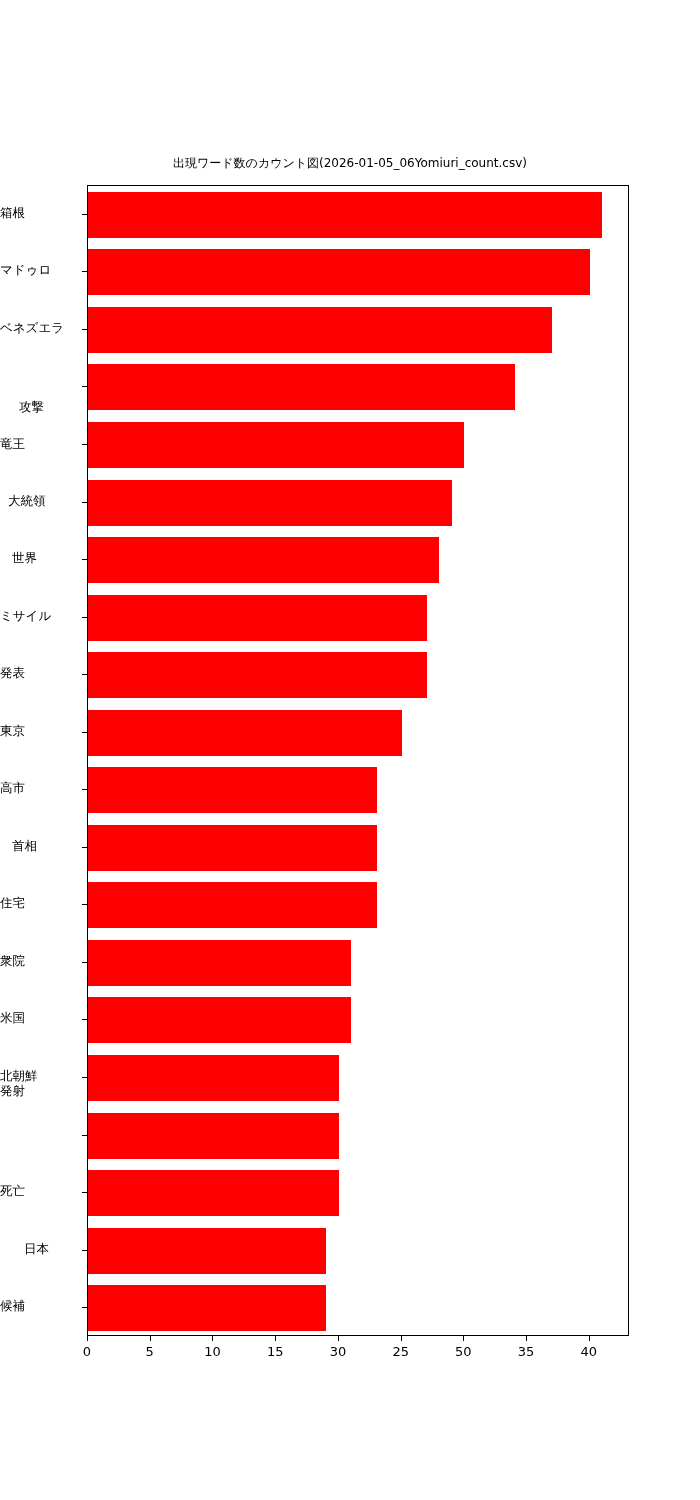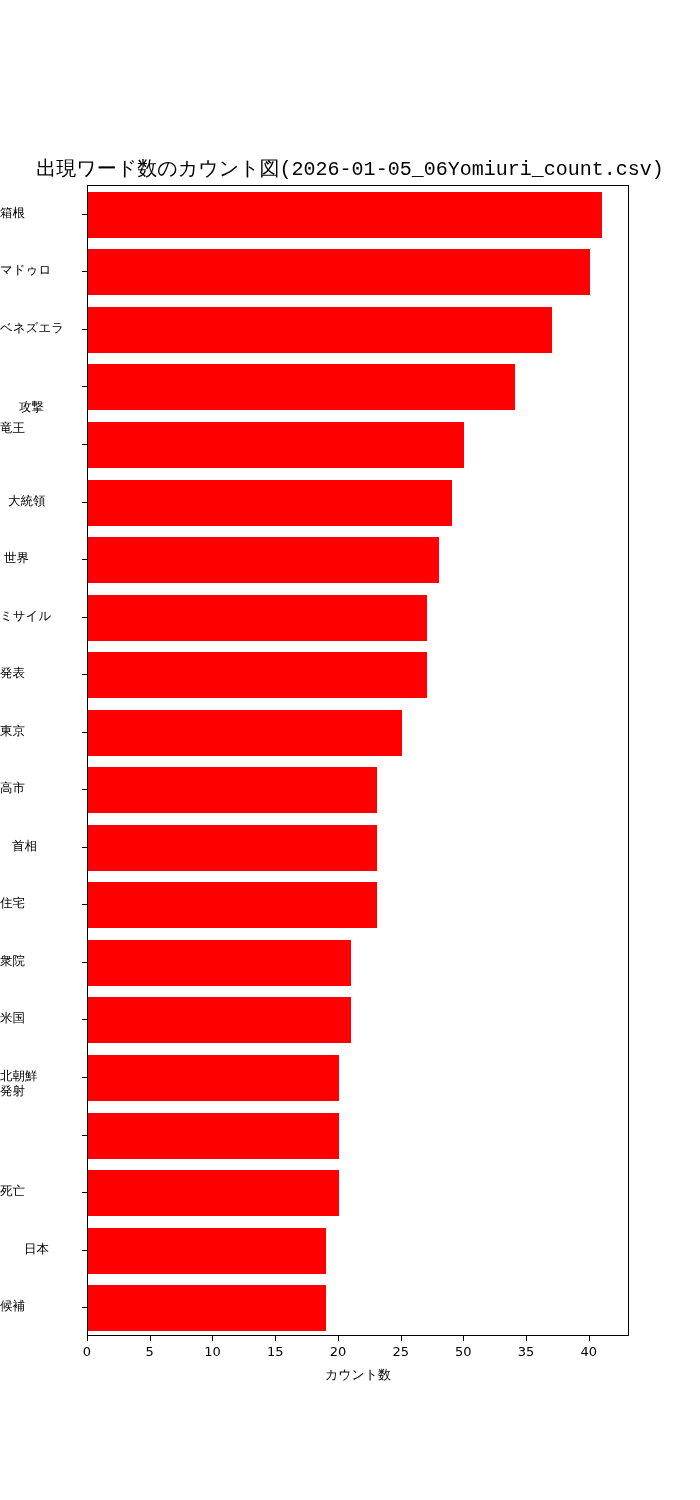--- a/index.html
+++ b/index.html
@@ -24,25 +24,24 @@
     background: #ffffff;
   }
 
   
   #chart-title {
     position: absolute;
     left: 0;
     top: 155px;
     width: 700px;
     text-align: center;
-    font-size: 20px;
+    font-size: 12px;
     color: #000000;
     letter-spacing: 0px;
     white-space: nowrap;
-    font-family: Liberation Mono, monospace;
   }
 
   
   #plot-area {
     position: absolute;
     left: 87px;
     top: 185px;
     width: 542px;
     height: 1151px;
     border: 1.1px solid #000000;
@@ -185,25 +184,25 @@
   <div id="yaxis">
       <div class="ytick" style="top: 213.775px;"></div>
       <div class="ylabel" style="top: 204.775px; left: 0px;">箱根</div>
       <div class="ytick" style="top: 271.325px;"></div>
       <div class="ylabel" style="top: 262.325px; left: 0px;">マドゥロ</div>
       <div class="ytick" style="top: 328.875px;"></div>
       <div class="ylabel" style="top: 319.875px; left: 0px;">ベネズエラ</div>
       <div class="ytick" style="top: 386.425px;"></div>
       <div class="ylabel" style="top: 399px; left: 0px; margin-left: 19px;">攻撃</div>
       <div class="ytick" style="top: 443.975px;"></div>
-      <div class="ylabel" style="top: 420px; left: 0px;">竜王</div>
+      <div class="ylabel" style="top: 436px; left: 0px;">竜王</div>
       <div class="ytick" style="top: 501.525px;"></div>
       <div class="ylabel" style="top: 492.525px; left: 0px; padding-left: 8px;">大統領</div>
       <div class="ytick" style="top: 559.075px;"></div>
-      <div class="ylabel" style="top: 550.075px; left: 4px;">世界</div>
+      <div class="ylabel" style="top: 550.075px; left: 12px;">世界</div>
       <div class="ytick" style="top: 616.625px;"></div>
       <div class="ylabel" style="top: 607.625px; left: 0px;">ミサイル</div>
       <div class="ytick" style="top: 674.175px;"></div>
       <div class="ylabel" style="top: 665.175px; left: 0px;">発表</div>
       <div class="ytick" style="top: 731.725px;"></div>
       <div class="ylabel" style="top: 722.725px; left: 0px;">東京</div>
       <div class="ytick" style="top: 789.275px;"></div>
       <div class="ylabel" style="top: 780.275px; left: 0px;">高市</div>
       <div class="ytick" style="top: 846.825px;"></div>
       <div class="ylabel" style="top: 837.825px; left: 0px; padding-left: 12px;">首相</div>
@@ -227,26 +226,25 @@
   <div id="xaxis">
       <div class="xtick" style="left: 87px;"></div>
       <div class="xlabel" style="left: 87px;">0</div>
       <div class="xtick" style="left: 149.731px;"></div>
       <div class="xlabel" style="left: 149.731px;">5</div>
       <div class="xtick" style="left: 212.463px;"></div>
       <div class="xlabel" style="left: 212.463px;">10</div>
       <div class="xtick" style="left: 275.194px;"></div>
       <div class="xlabel" style="left: 275.194px;">15</div>
       <div class="xtick" style="left: 337.926px;"></div>
-      <div class="xlabel" style="left: 337.926px;">20</div>
+      <div class="xlabel" style="left: 337.926px;">30</div>
       <div class="xtick" style="left: 400.657px;"></div>
       <div class="xlabel" style="left: 400.657px;">25</div>
       <div class="xtick" style="left: 463.389px;"></div>
       <div class="xlabel" style="left: 463.389px;">50</div>
       <div class="xtick" style="left: 526.12px;"></div>
       <div class="xlabel" style="left: 526.12px;">35</div>
       <div class="xtick" style="left: 588.852px;"></div>
       <div class="xlabel" style="left: 588.852px;">40</div>
     </div>
 
-  <div id="xaxis-title">カウント数</div>
 
 </div>
 
 </body></html>

